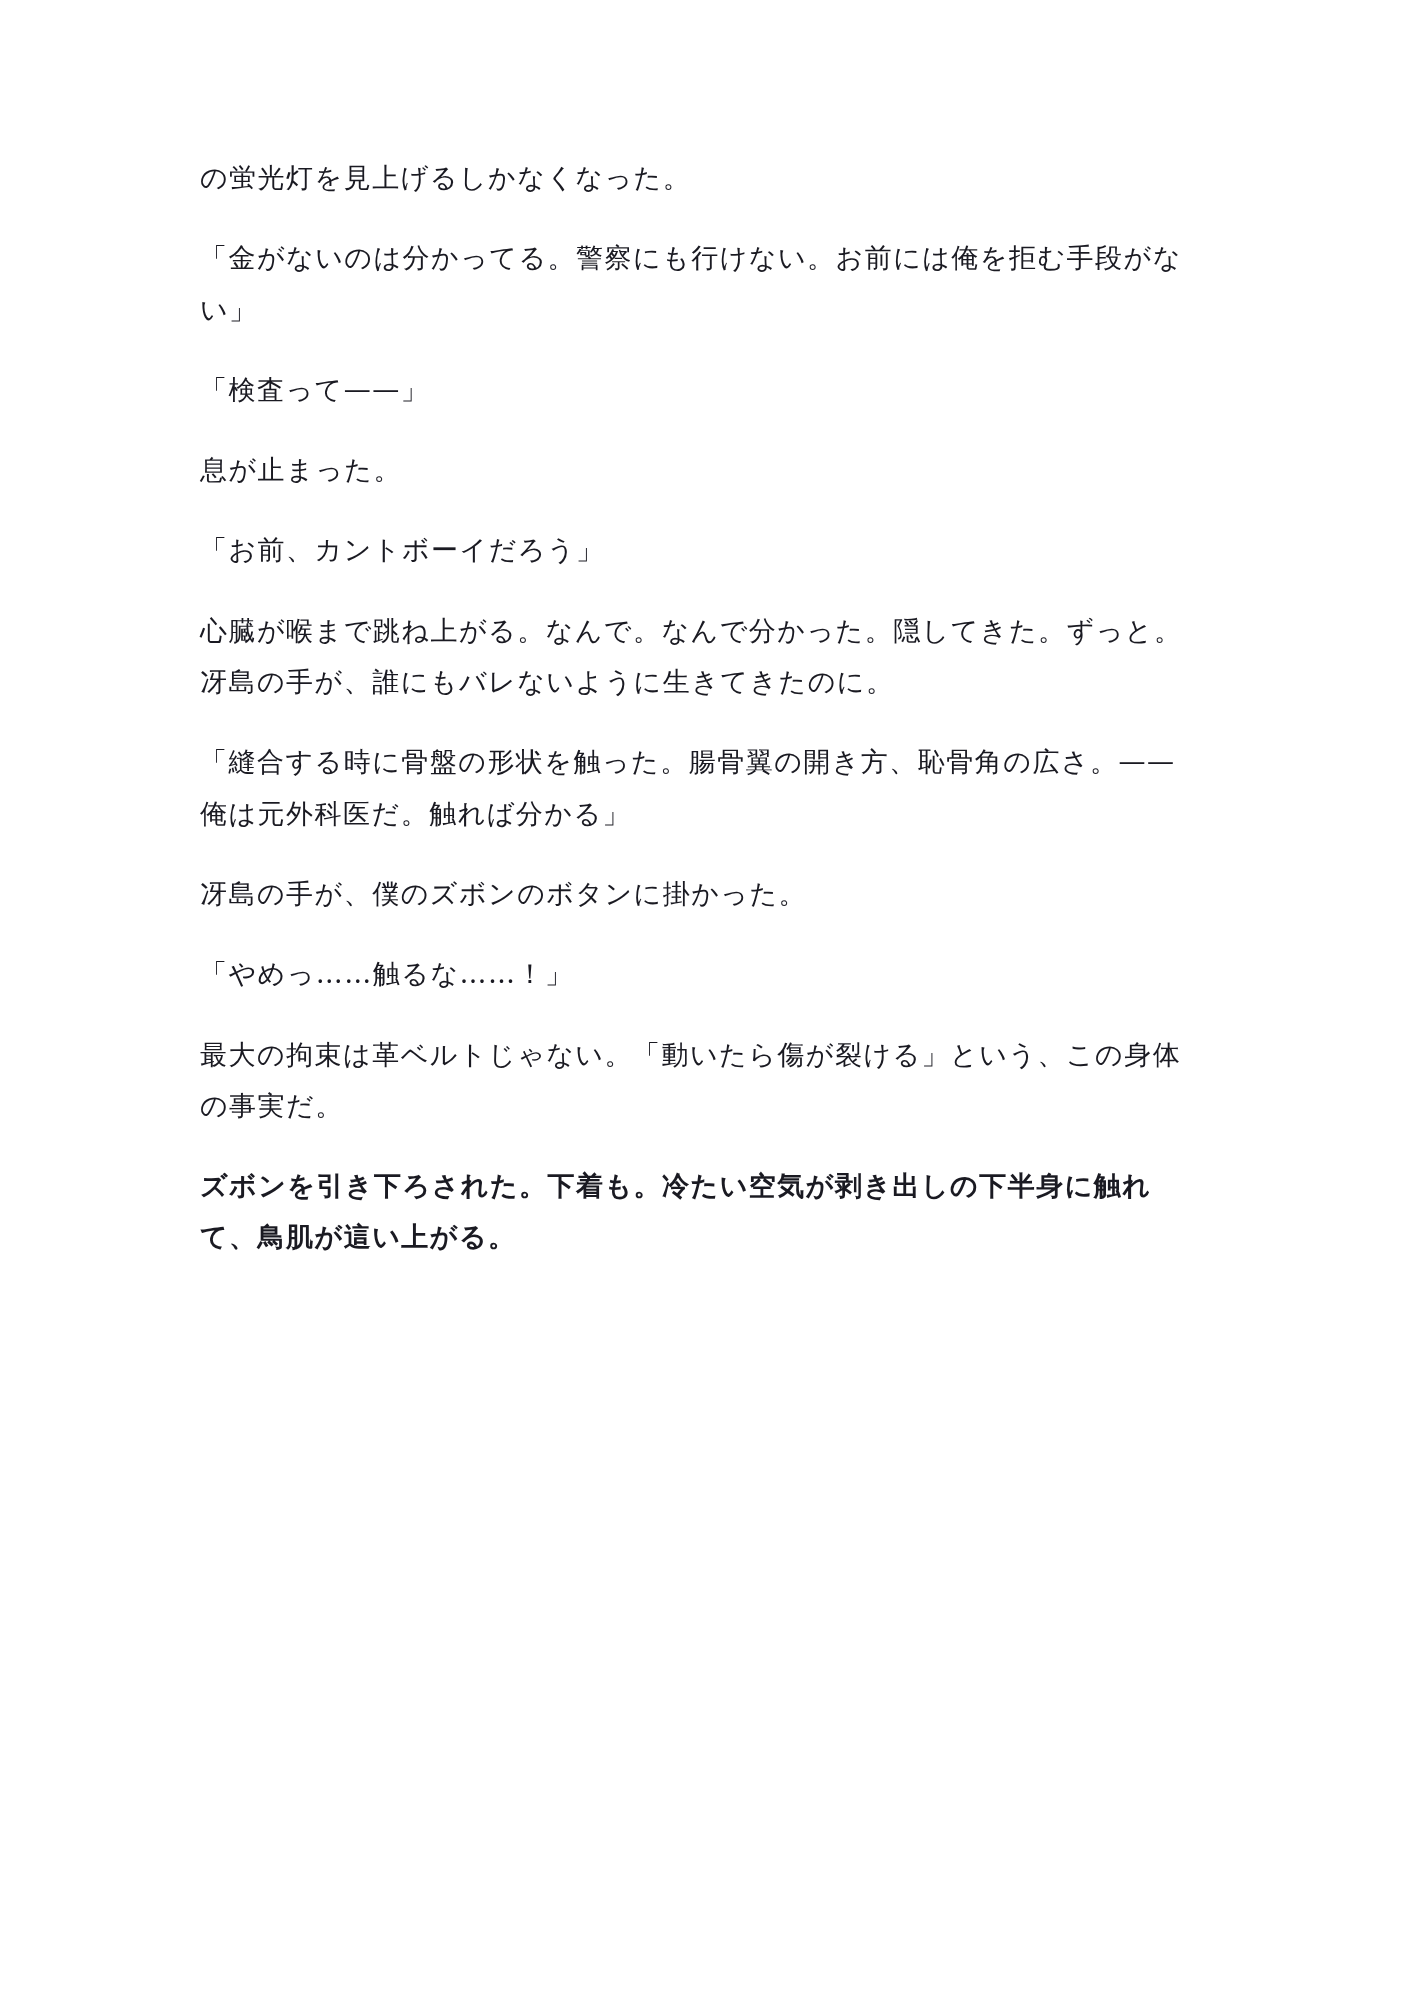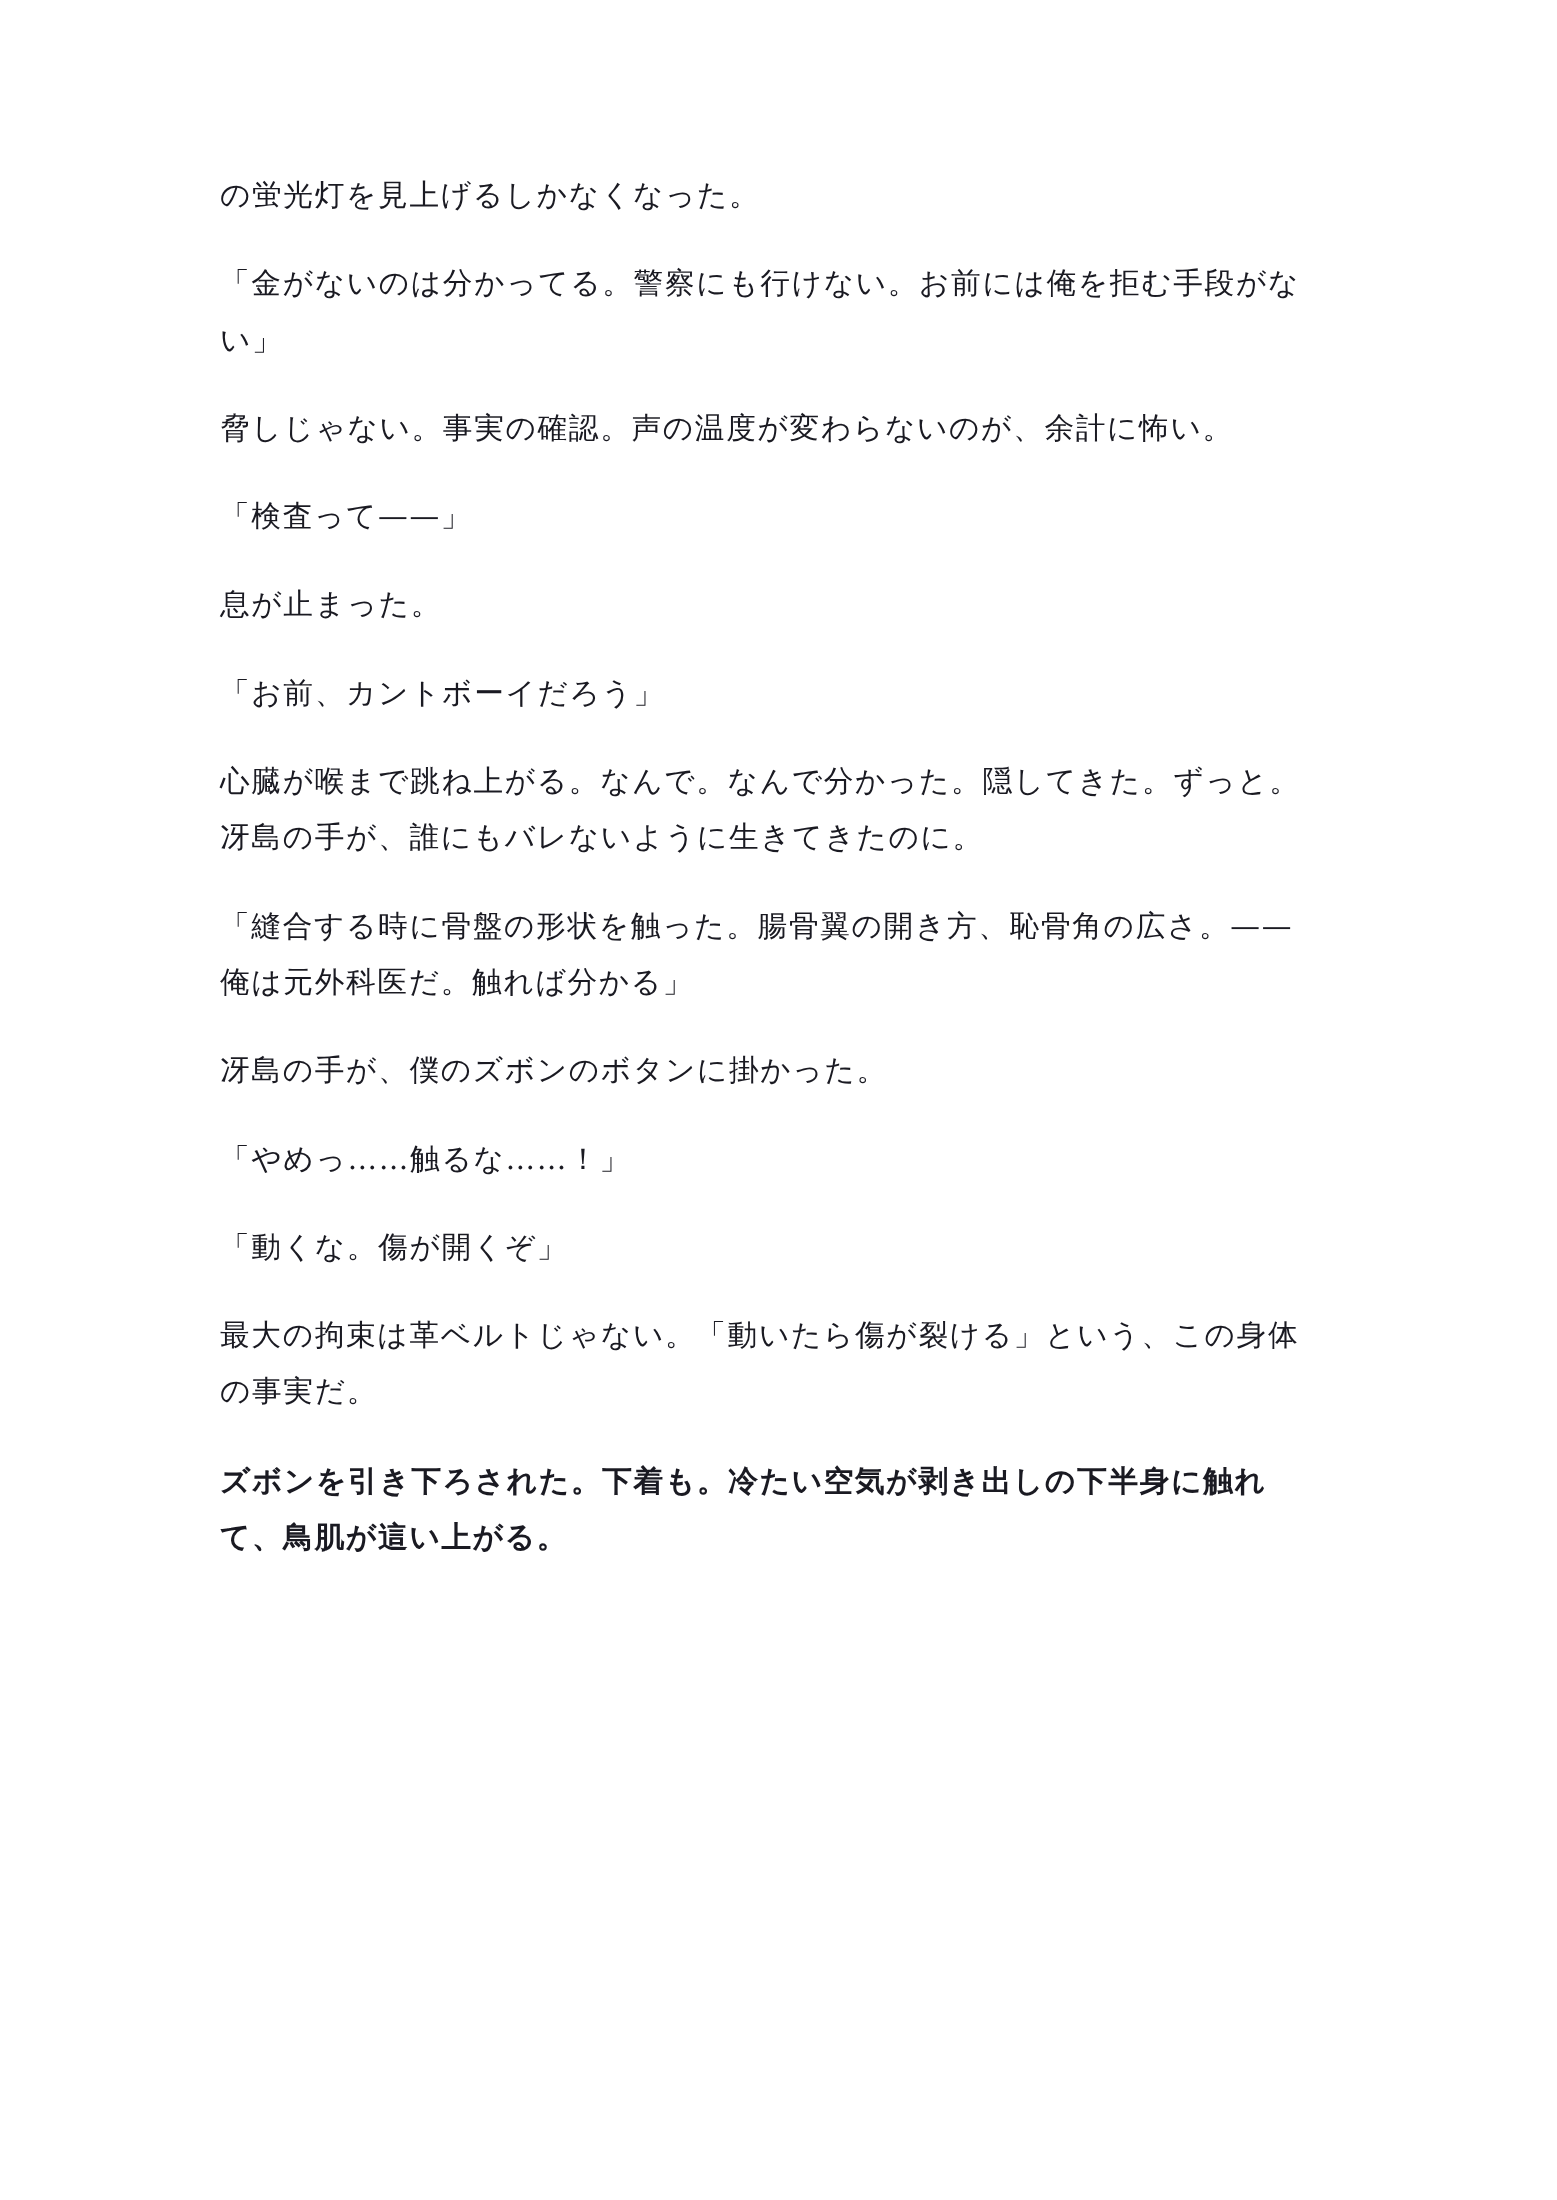--- a/index.html
+++ b/index.html
@@ -41,25 +41,23 @@
     font-weight: bold;
   }
 </style>
 </head>
 <body>
 
 <div class="page">
   <div class="text-column">
     <p class="para">の蛍光灯を見上げるしかなくなった。</p>
     <p class="para indent">「金がないのは分かってる。警察にも行けない。お前には俺を拒む手段がない」</p>
-    <p class="para">脅しじゃない。事実の確認。声の温度が変わらないのが、余計に怖い。</p>
     <p class="para indent">「検査って——」</p>
     <p class="para">息が止まった。</p>
     <p class="para indent">「お前、カントボーイだろう」</p>
     <p class="para">心臓が喉まで跳ね上がる。なんで。なんで分かった。隠してきた。ずっと。冴島の手が、誰にもバレないように生きてきたのに。</p>
     <p class="para indent">「縫合する時に骨盤の形状を触った。腸骨翼の開き方、恥骨角の広さ。——俺は元外科医だ。触れば分かる」</p>
     <p class="para">冴島の手が、僕のズボンのボタンに掛かった。</p>
     <p class="para indent">「やめっ……触るな……！」</p>
-    <p class="para indent">「動くな。傷が開くぞ」</p>
     <p class="para">最大の拘束は革ベルトじゃない。「動いたら傷が裂ける」という、この身体の事実だ。</p>
     <p class="para">ズボンを引き下ろされた。下着も。冷たい空気が剥き出しの下半身に触れて、鳥肌が這い上がる。</p>
   </div>
 </div>
 
 </body></html>

